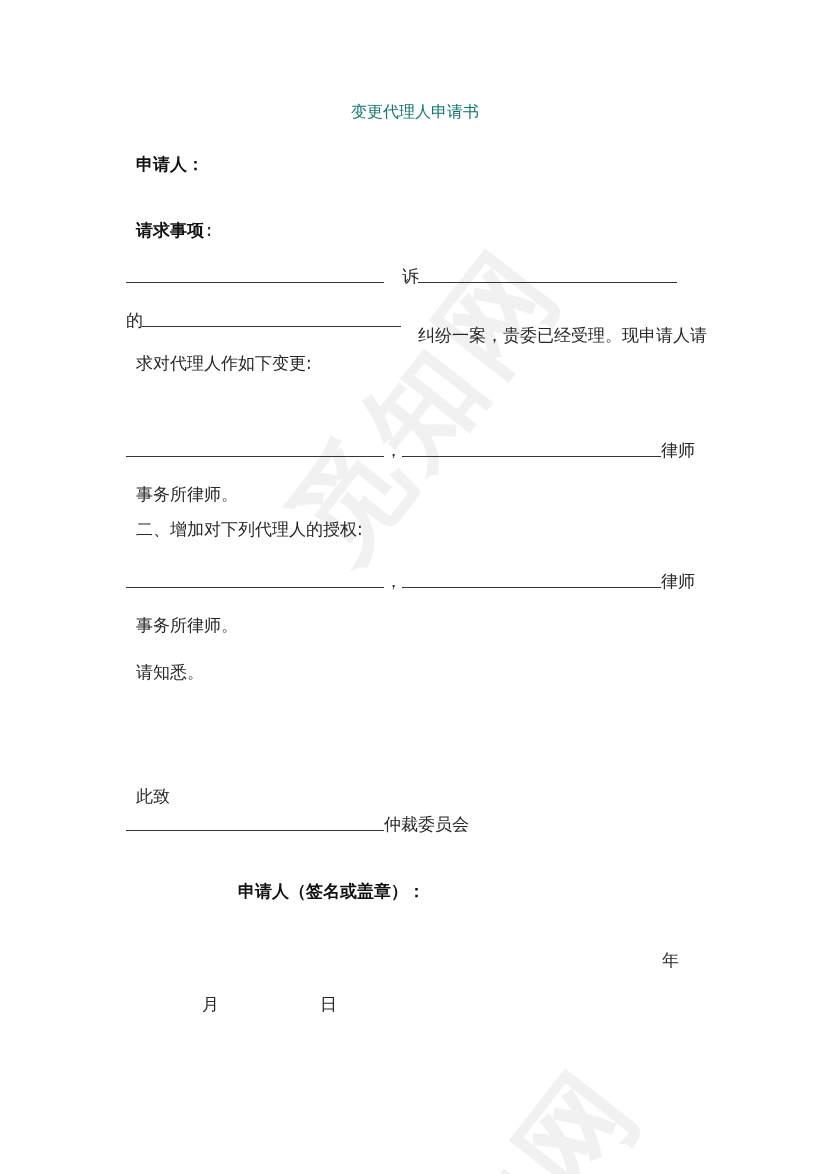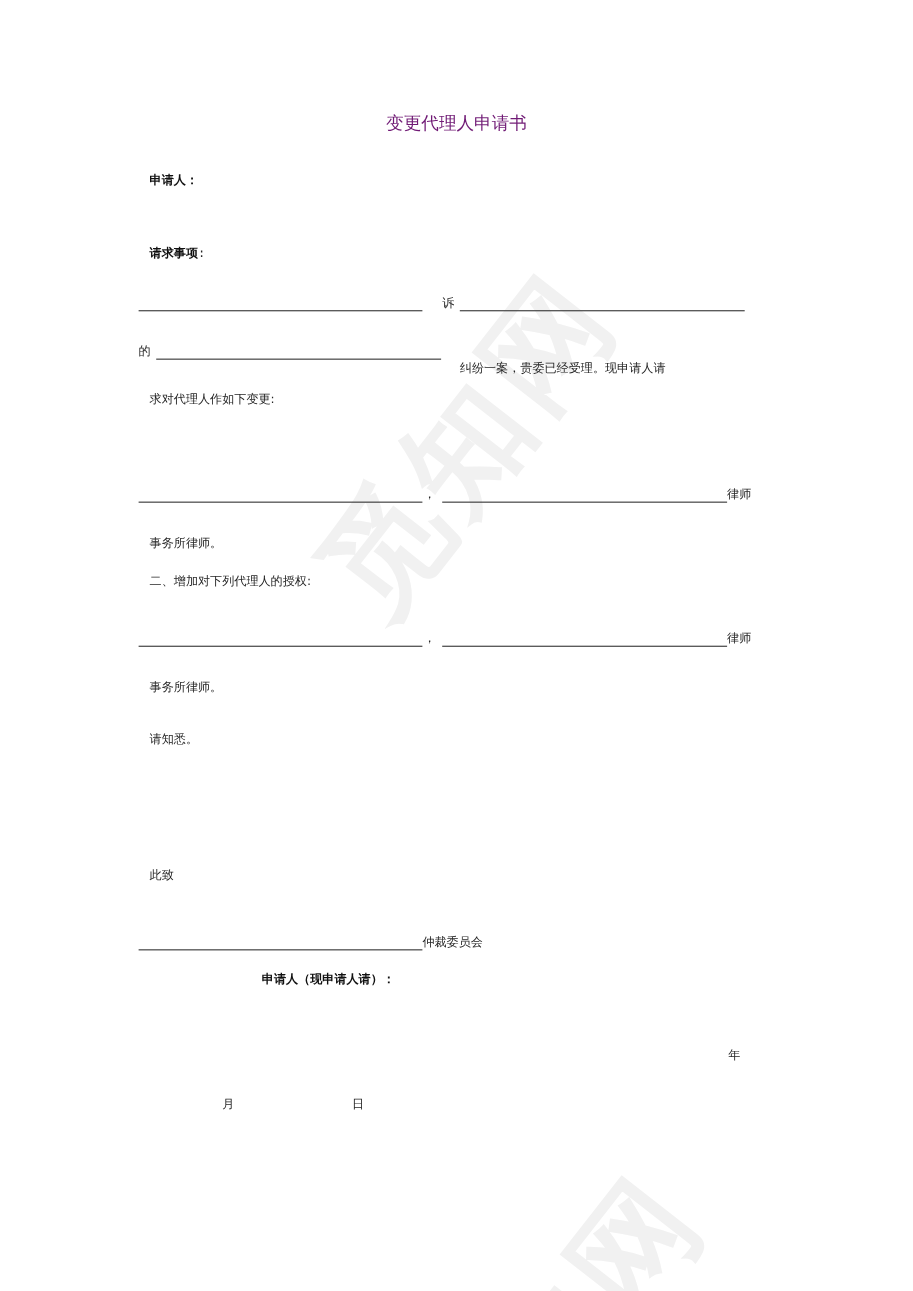--- a/index.html
+++ b/index.html
@@ -32,35 +32,35 @@
       transform-origin: center center;
       white-space: nowrap;
       z-index: 0;
       user-select: none;
     }
     .wm1 { left: 250px; top: 330px; }
     .wm2 { left: 330px; top: 1150px; }
     .line {
       position: absolute;
       left: 126px;
-      font-size: 11px;
+      font-size: 17px;
       line-height: 20px;
       white-space: nowrap;
       z-index: 1;
       color: #262626;
       padding-left: 10px;
     }
     .title {
       position: absolute;
       left: 0;
       width: 830px;
       top: 102px;
       text-align: center;
       font-size: 16px;
-      color: #701a75;
+      color: #0f766e;
       z-index: 1;
     }
     .bold {
       font-weight: bold;
       color: #111111;
     }
     .ul {
       display: inline-block;
       border-bottom: 1px solid #333333;
       height: 16px;
@@ -119,24 +119,24 @@
     <span class="abs" style="left:535px; top:0;">律师</span>
   </div>
 
   <div class="line" style="top:615px;">事务所律师。</div>
 
 
   <div class="line" style="top:662px;">请知悉。</div>
 
   <div class="line" style="top:786px;">此致</div>
 
-  <div class="line" style="top:814px; left:126px; width:360px; height:20px;margin-top:33px;">
+  <div class="line" style="top:814px; left:126px; width:360px; height:20px;">
     <span class="abs ul" style="left:0; top:0; width:258px;"></span>
     <span class="abs" style="left:258px; top:0;">仲裁委员会</span>
   </div>
 
-  <div class="line bold" style="top:881px; left:228px;">申请人（现申请人请）：</div>
+  <div class="line bold" style="top:881px; left:228px;">申请人（签名或盖章）：</div>
 
   <div class="line" style="top:950px; left:652px;">年</div>
   <div class="line" style="top:994px; left:192px;">月</div>
   <div class="line" style="top:994px; left:310px;">日</div>
 
 </div>
 
 </body></html>

